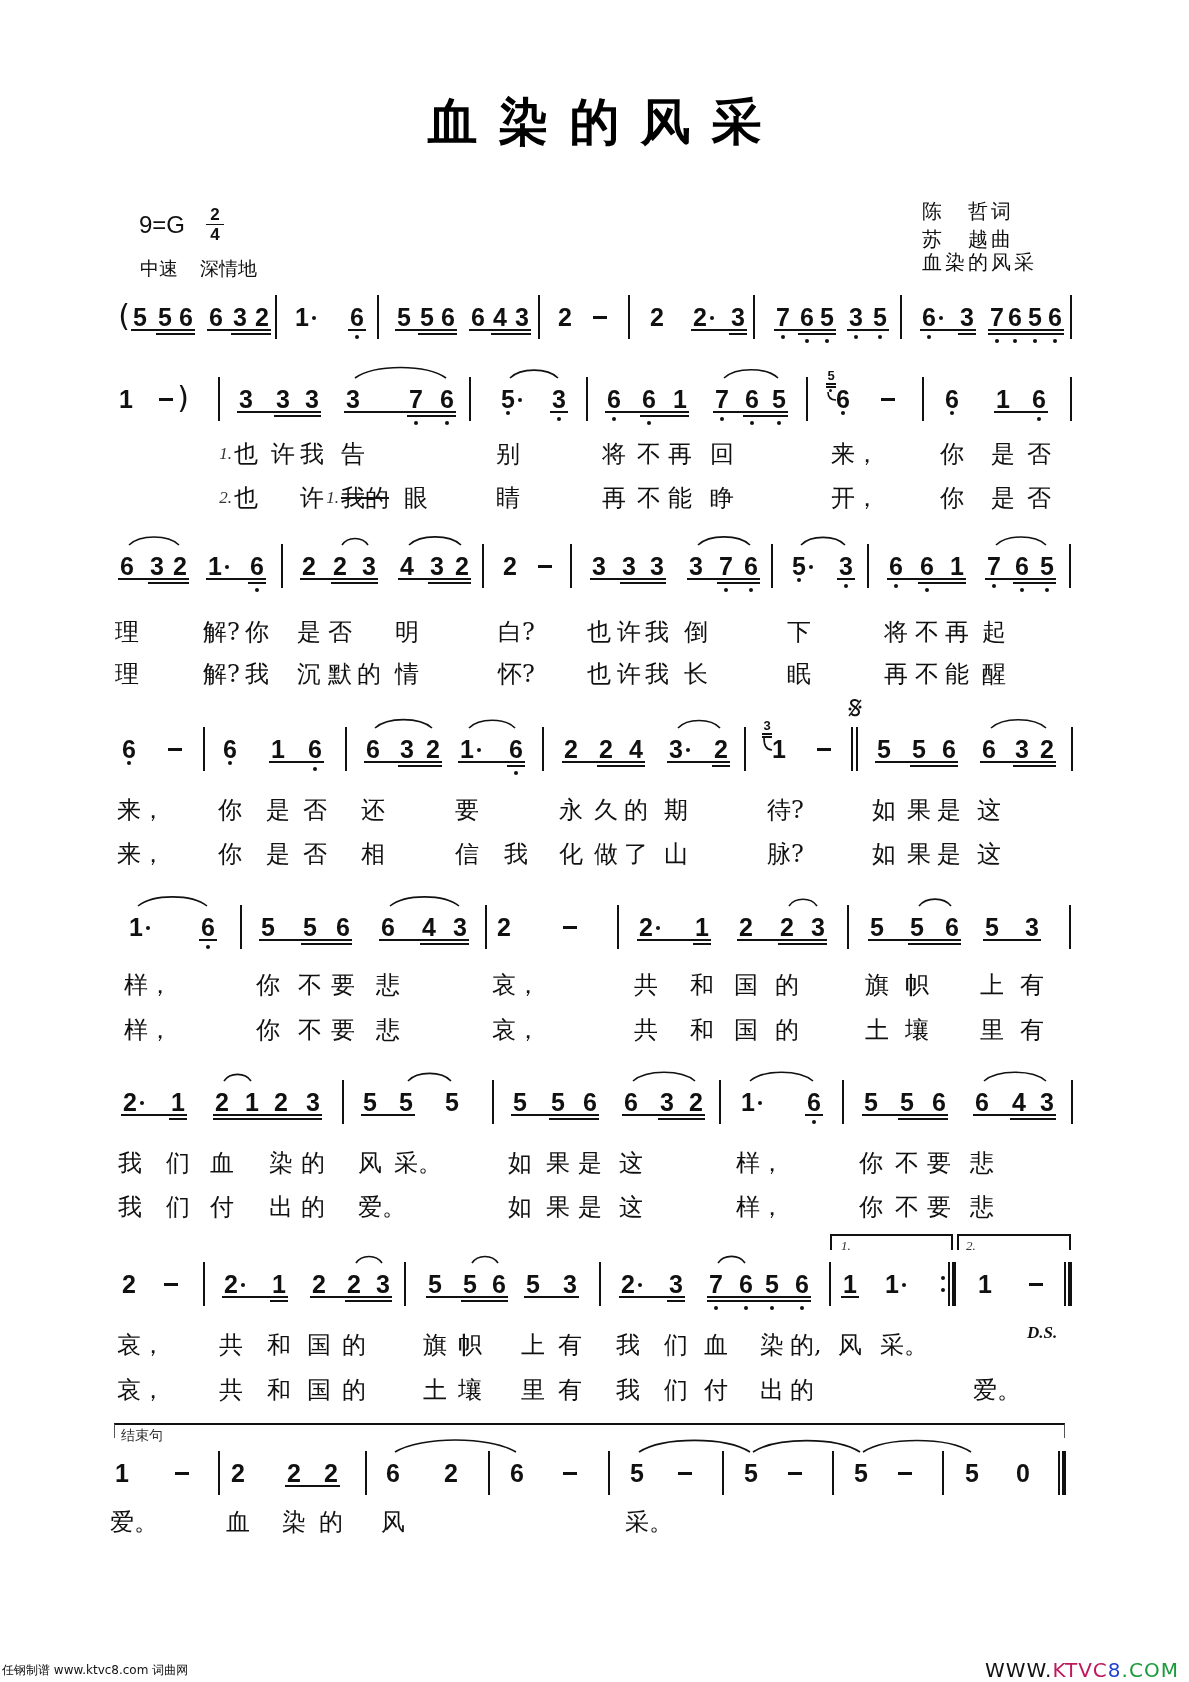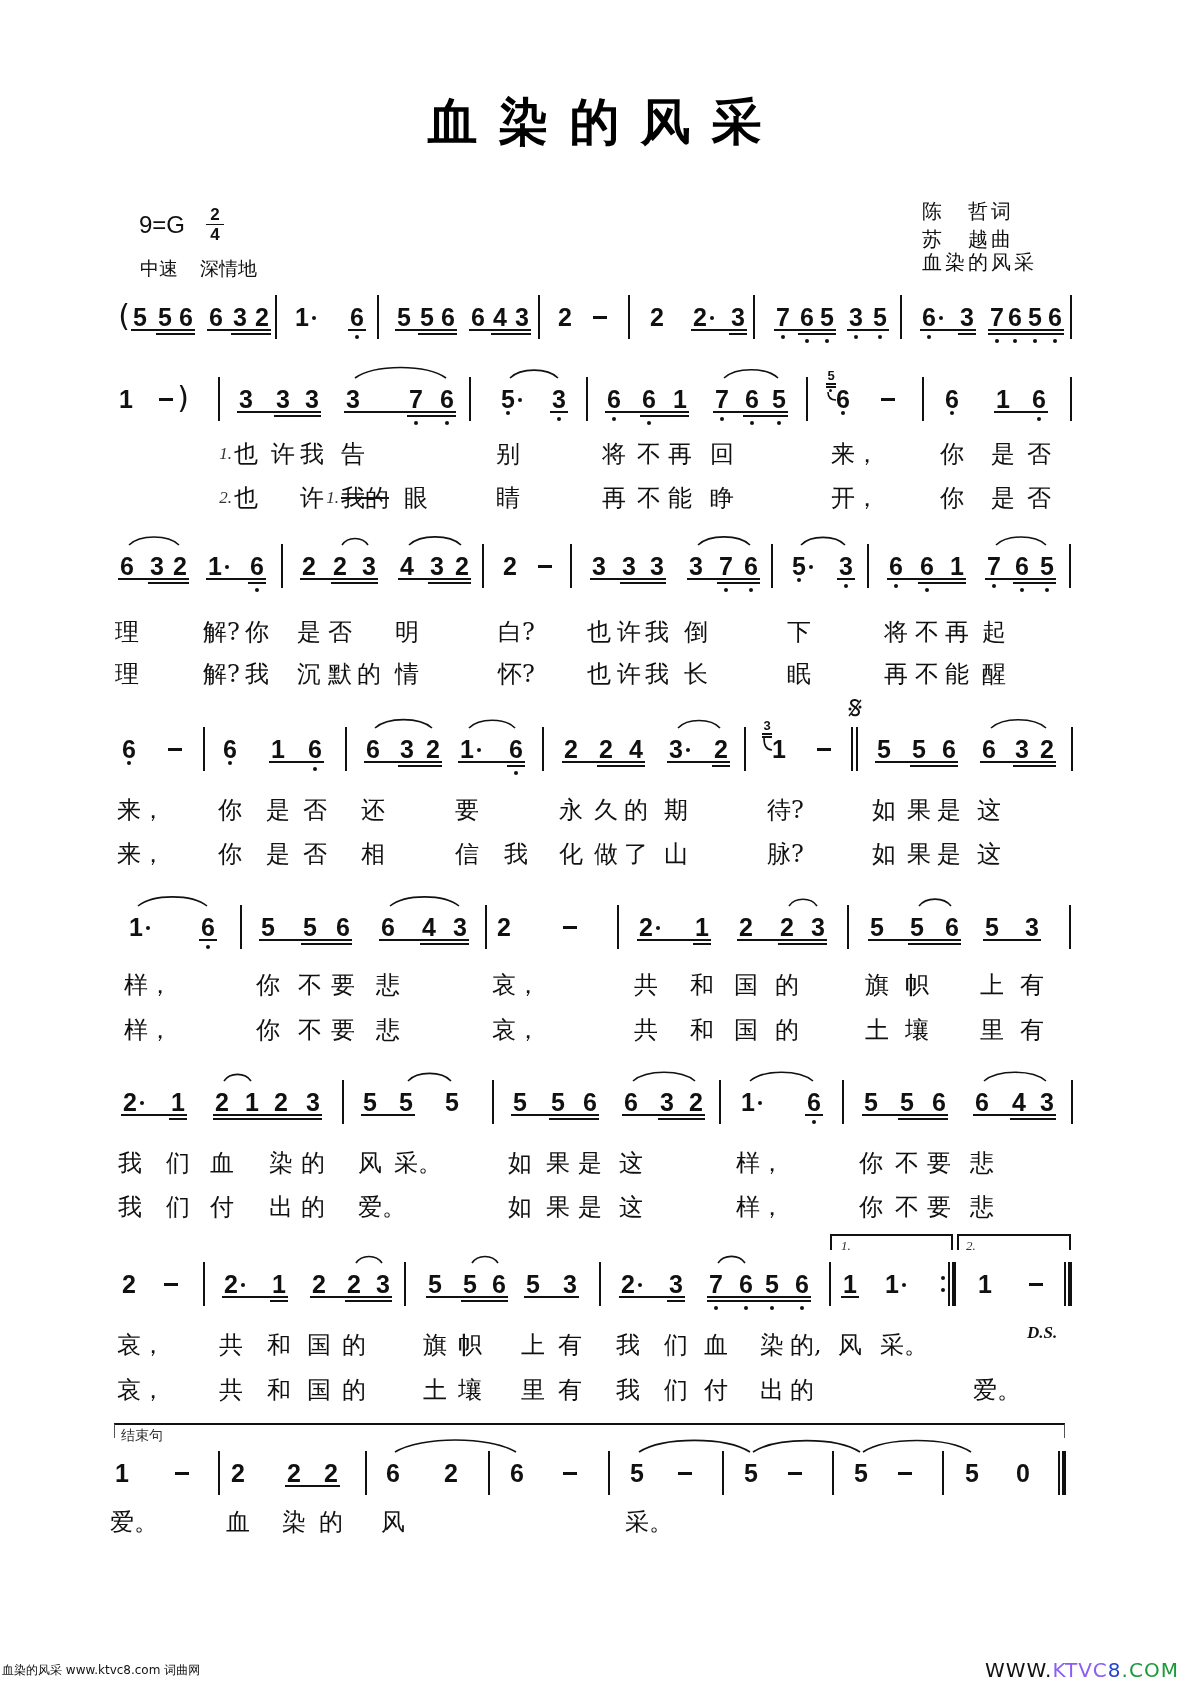--- a/index.html
+++ b/index.html
@@ -803,17 +803,17 @@
   <div class="volta" style="left:830px;top:1234px;width:123px;height:16px;"></div>
   <span class="volta-label" style="left:841px;top:1239px;">1.</span>
   <div class="volta" style="left:957px;top:1234px;width:114px;height:16px;"></div>
   <span class="volta-label" style="left:966px;top:1239px;">2.</span>
 
   <div class="ds" style="left:1027px;top:1323px;">D.S.</div>
 
   <div class="ending"></div>
   <span class="ending-label">结束句</span>
 
-  <div class="footer-src">血染的风采 www.ktvc8.com 词曲网</div>
+  <div class="footer-src">任钢制谱 www.ktvc8.com 词曲网</div>
   <div class="logo">
-    <span style="color: rgb(17, 17, 17);">WWW.</span><span style="color: #8b5cf6;">KTVC</span><span style="color: rgb(34, 68, 204);">8</span><span style="color: rgb(26, 154, 58);">.COM</span>
+    <span style="color: rgb(17, 17, 17);">WWW.</span><span style="color: #be185d;">KTVC</span><span style="color: rgb(34, 68, 204);">8</span><span style="color: rgb(26, 154, 58);">.COM</span>
   </div>
 </div>
 
 </body></html>

